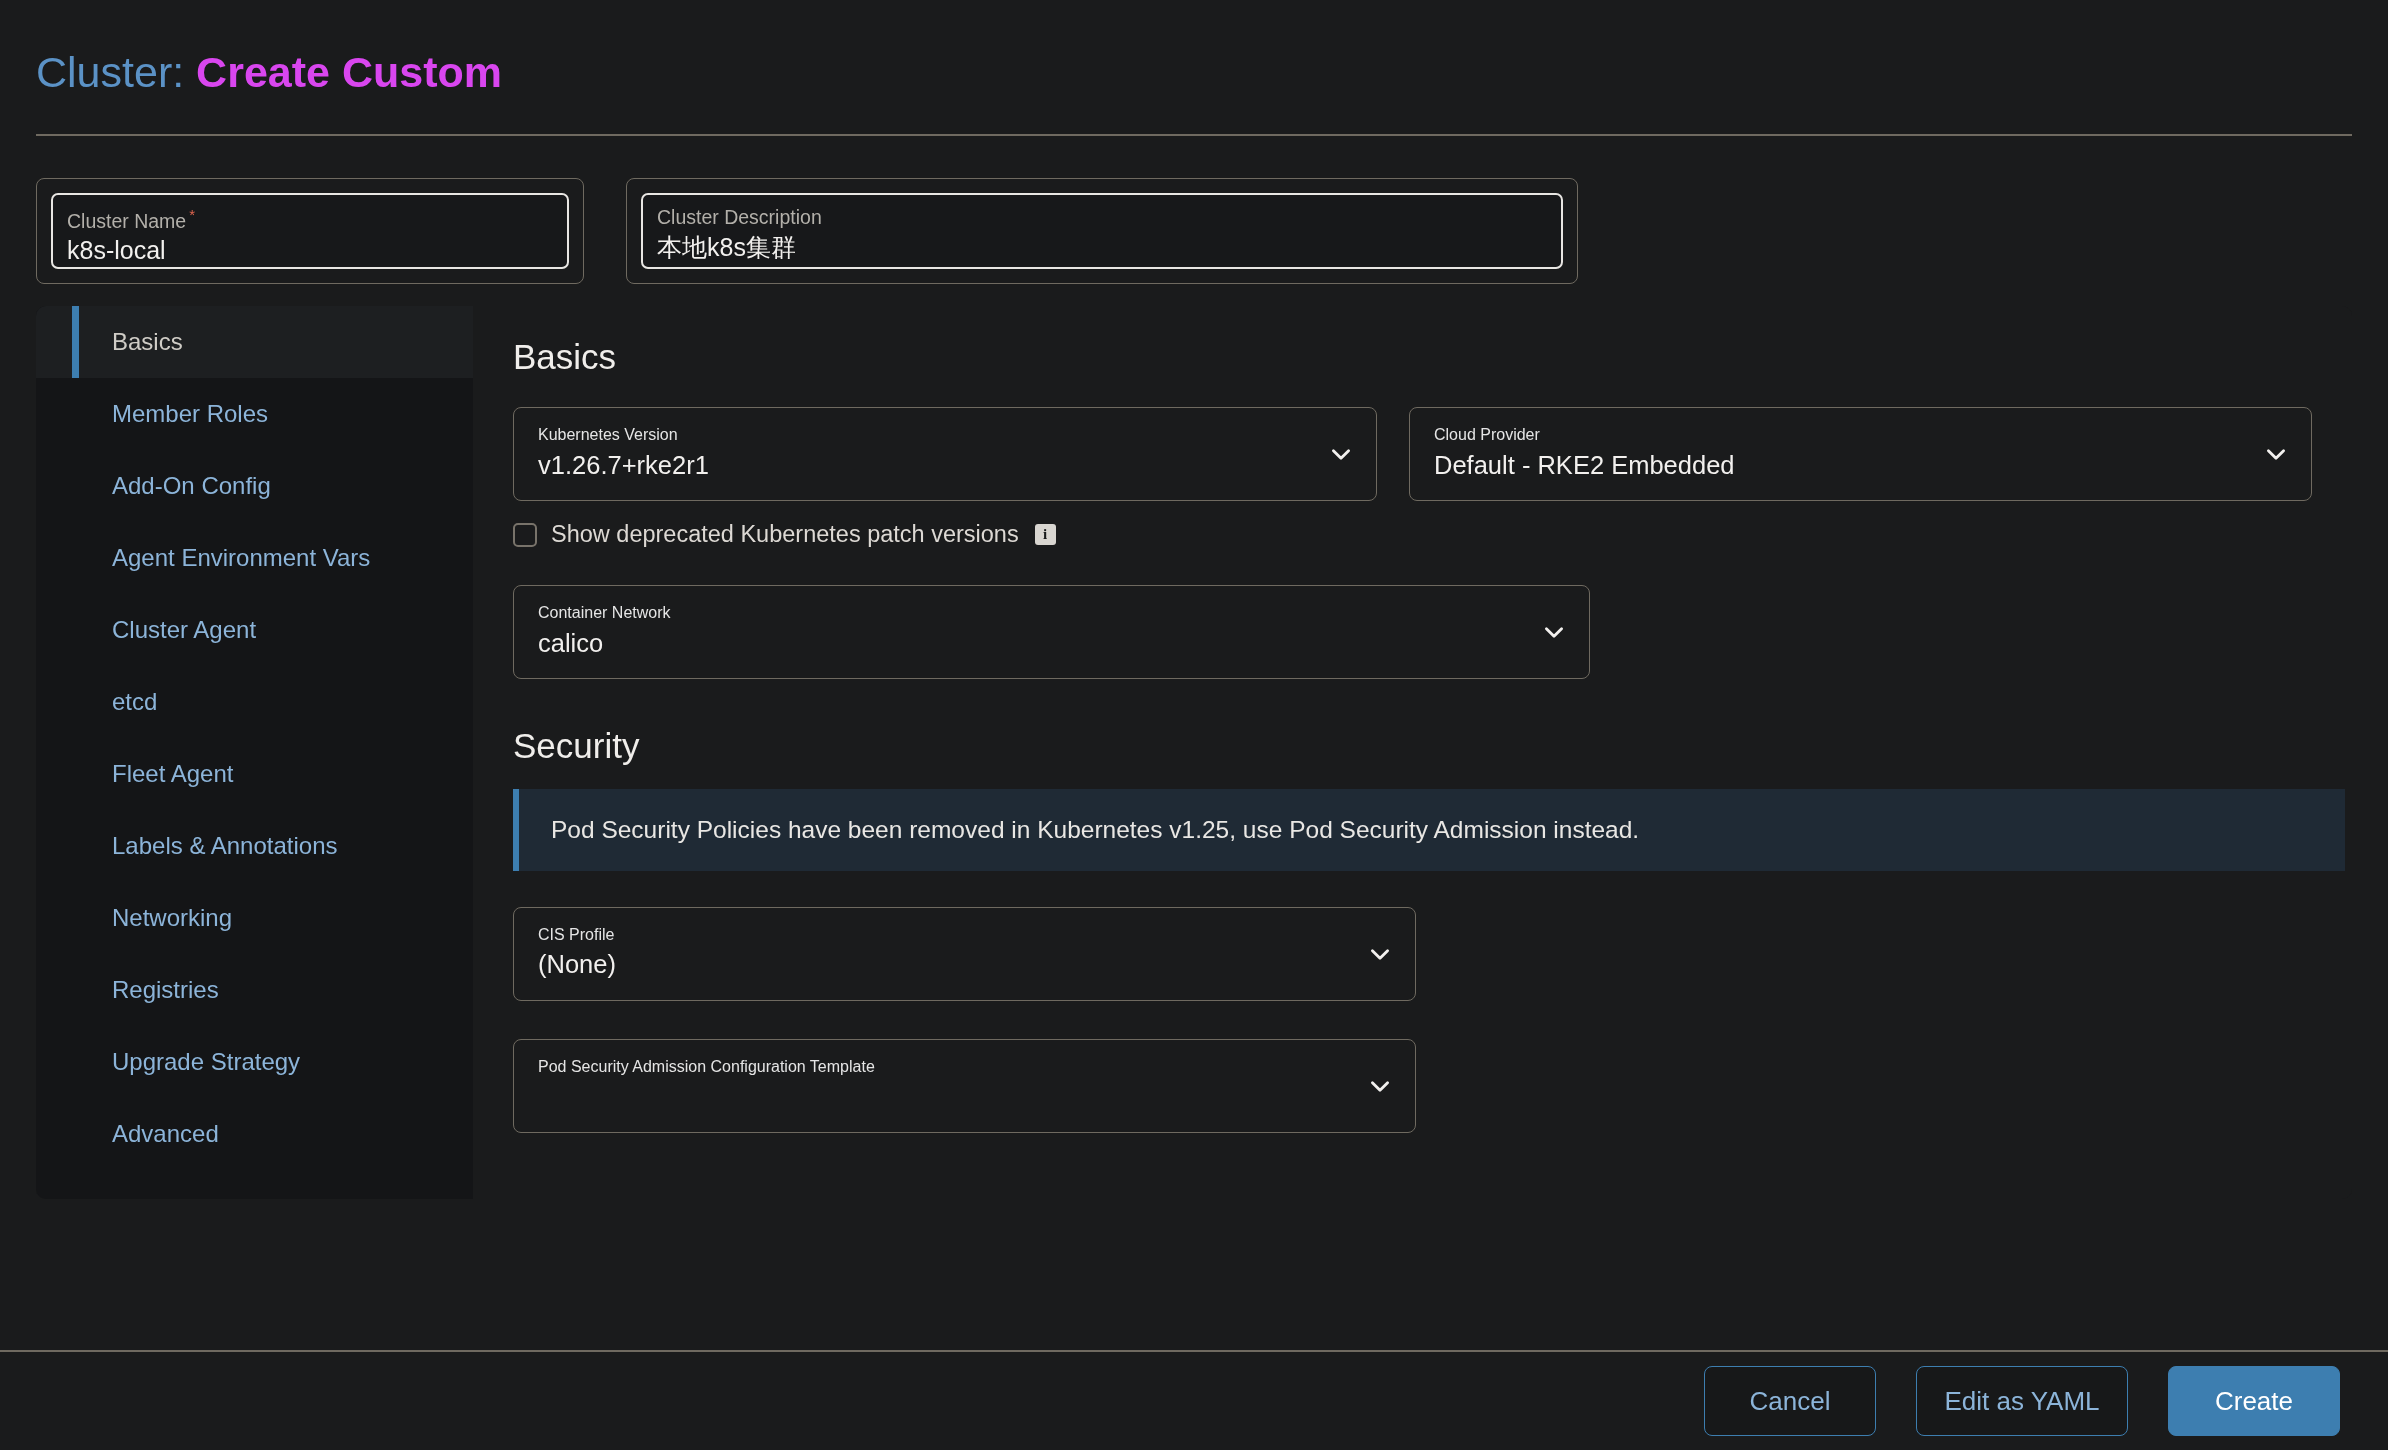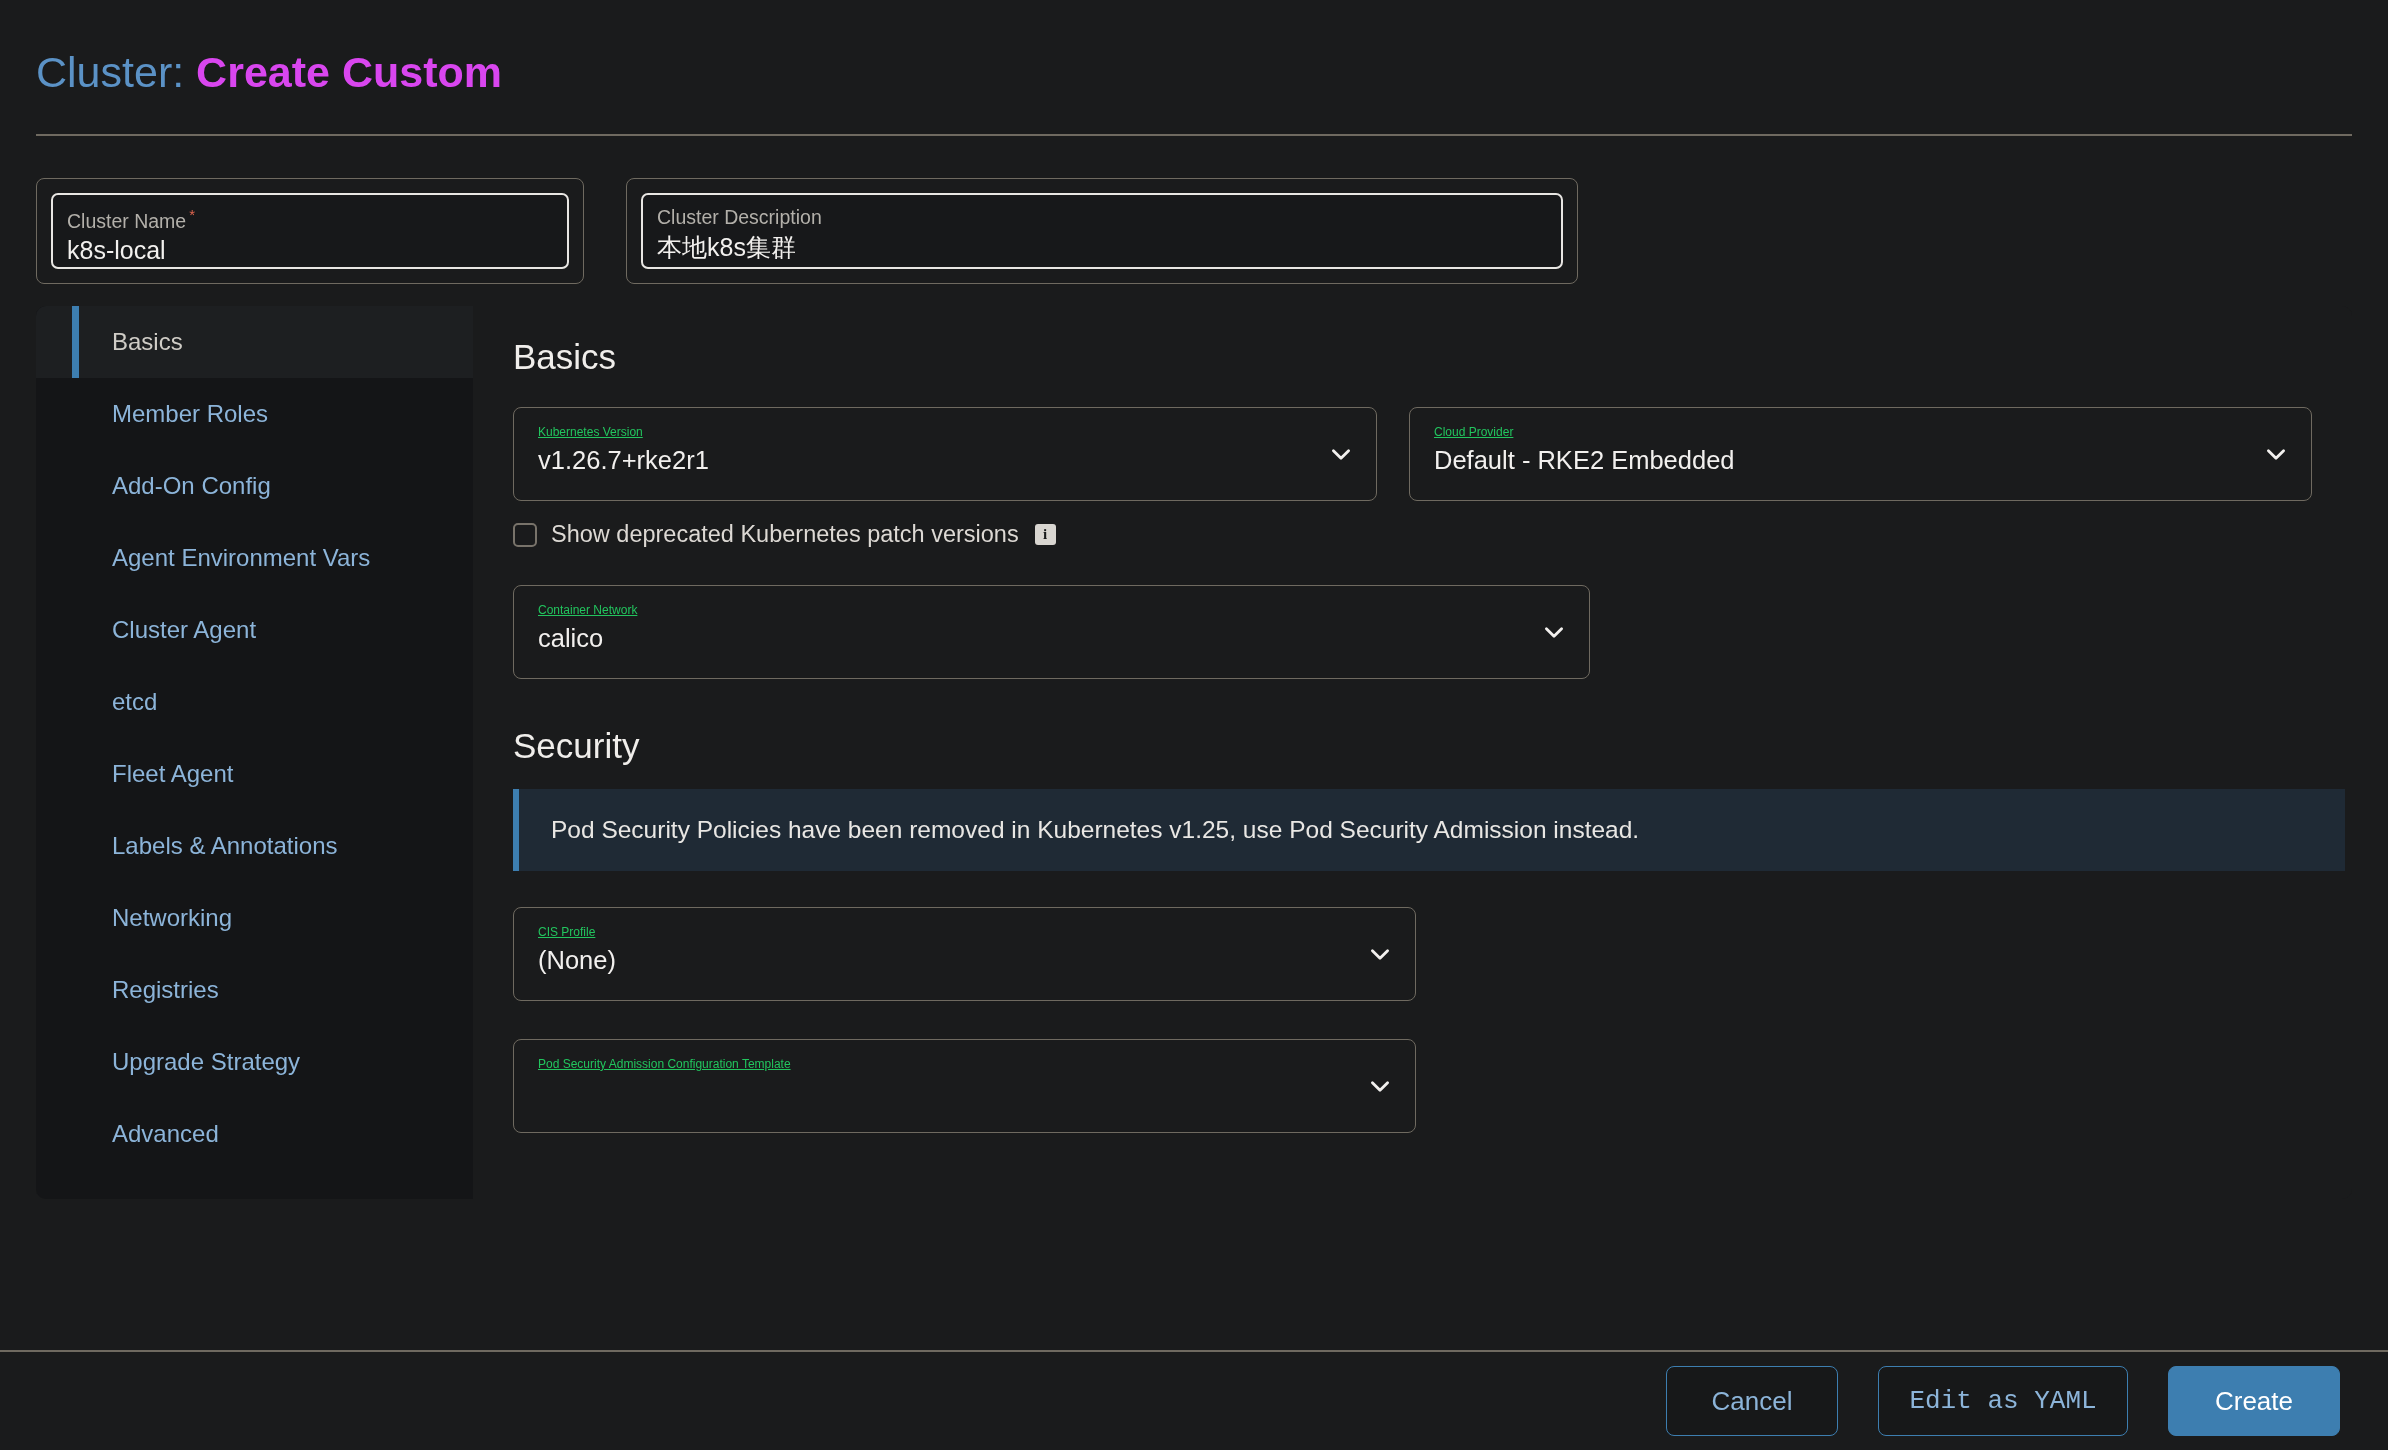--- a/index.html
+++ b/index.html
@@ -169,26 +169,25 @@
     padding: 18px 54px 0 24px;
   }
   .select-field.k8s      { width: 903px; }
   .select-field.cloud    { width: 903px; flex: 0 0 903px; }
   .select-field.network  { width: 1077px; margin-top: 38px; }
   .select-field.cis      { width: 903px; }
   .select-field.psa      { width: 903px; margin-top: 38px; height: 94px; }
 
   .select-field .lbl {
     display: block;
-    font-size: 12px;
-    color: #22c55e;
+    font-size: 16px;
+    color: #e5e5e5;
     line-height: 1.1;
     margin-bottom: 7px;
     white-space: nowrap;
-    text-decoration: underline;
   }
   .select-field .val {
     display: block;
     font-size: 25.5px;
     color: #f2f0ee;
     line-height: 1.15;
     white-space: nowrap;
   }
   .chev {
     position: absolute;
@@ -277,21 +276,21 @@
     justify-content: center;
     cursor: pointer;
     white-space: nowrap;
   }
   .btn.outline {
     border: 1.5px solid #3d7eb0;
     color: #8cb4d9;
     background: #171819;
   }
   .btn.cancel   { width: 172px; }
-  .btn.yaml     { width: 250px; font-family: Liberation Mono, monospace; }
+  .btn.yaml     { width: 212px; }
   .btn.primary {
     background: #3d7eb0;
     color: #ffffff;
     border: 1.5px solid #3d7eb0;
     width: 172px;
   }
 </style>
 </head>
 <body>
 

